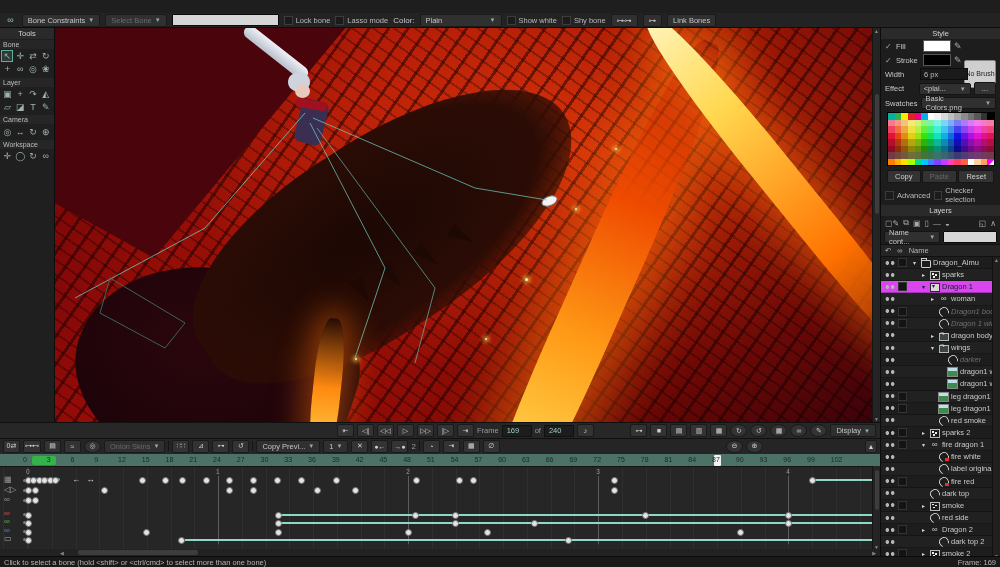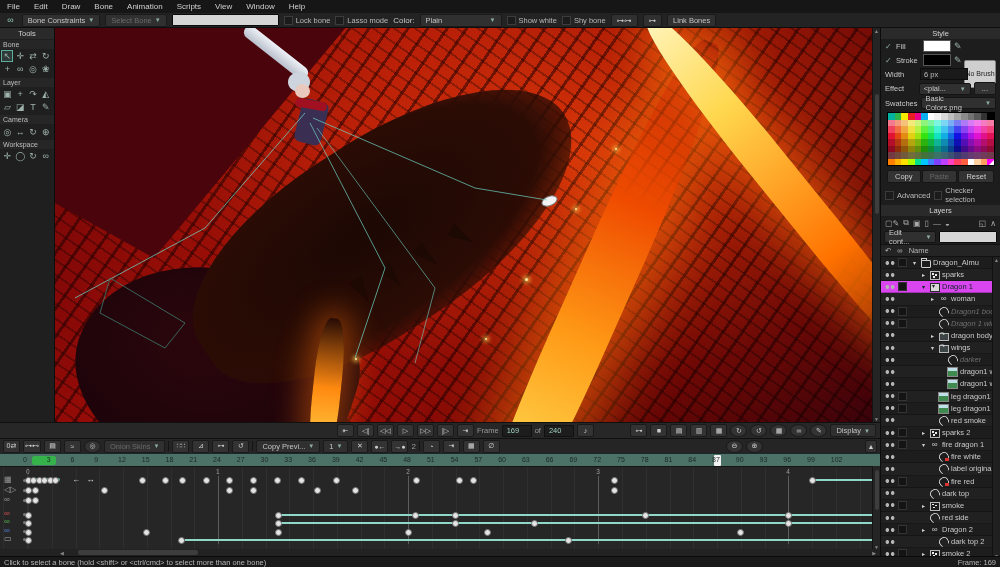--- a/index.html
+++ b/index.html
@@ -126,31 +126,20 @@
   
   #statusbar{position:absolute;left:0;top:556px;width:1000px;height:11px;background:#1a1a1a;border-top:1px solid #0a0a0a;display:flex;align-items:center;justify-content:space-between;padding:0 4px;box-sizing:border-box;font-size:7.5px;color:#b5b5b5;}
   svg.wires{position:absolute;inset:0;pointer-events:none;}
   .sep{width:1px;height:10px;background:#141414;}
 </style>
 </head>
 <body>
 
 <div id="app">
 
-  <div id="menubar">
-      <span class="mi">File</span>
-      <span class="mi">Edit</span>
-      <span class="mi">Draw</span>
-      <span class="mi">Bone</span>
-      <span class="mi">Animation</span>
-      <span class="mi">Scripts</span>
-      <span class="mi">View</span>
-      <span class="mi">Window</span>
-      <span class="mi">Help</span>
-    </div>
 
   <div id="toolbar">
     <div class="ticon" style="color:#8fc7b8;">∞</div>
     <div class="tbtn">
         <span>Bone Constraints</span>
         <span class="car">▼</span>
       </div>
     <div class="tbtn dim">
         <span>Select Bone</span>
         <span class="car">▼</span>
@@ -653,21 +642,21 @@
       <span>▣</span>
       <span>▯</span>
       <span>—</span>
       <span>◒</span>
       <span style="flex:1;"></span>
       <span>◱</span>
       <span>∧</span>
     </div>
     <div id="lay-filter">
       <span class="ddown">
-          <span>Edit cont...</span>
+          <span>Name cont...</span>
           <span class="car" style="font-size:6px;color:#8fae9f;">▼</span>
         </span>
       <span class="tfield"></span>
     </div>
     <div id="lay-colhdr">
       <span>↶</span>
       <span>∞</span>
       <span>Name</span>
     </div>
     <div id="layer-list">

